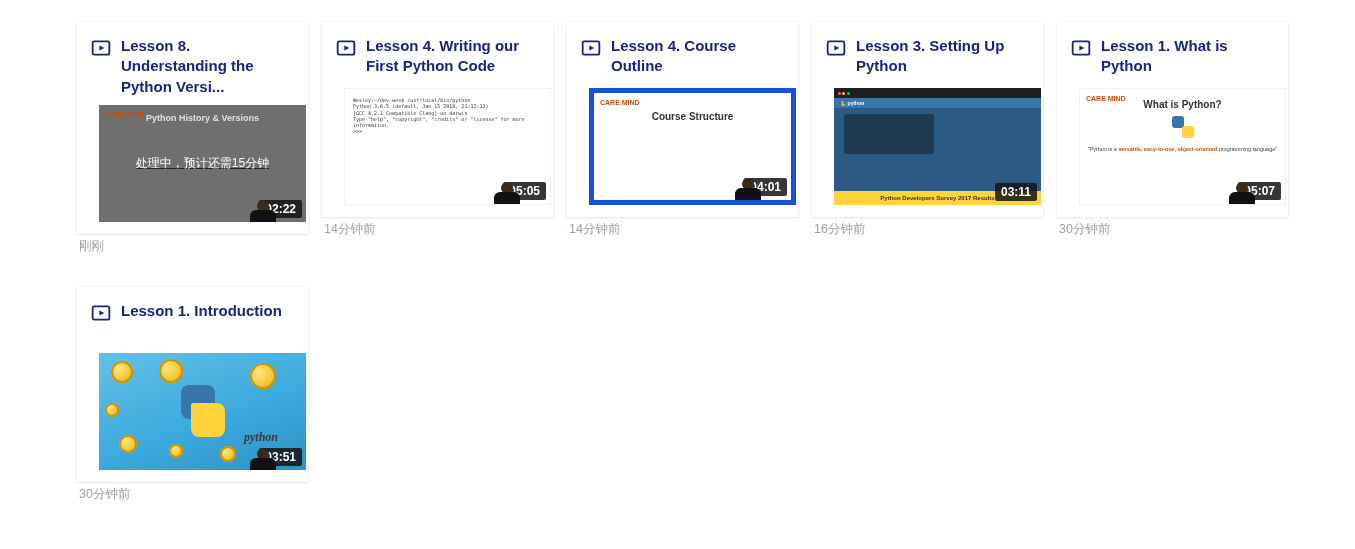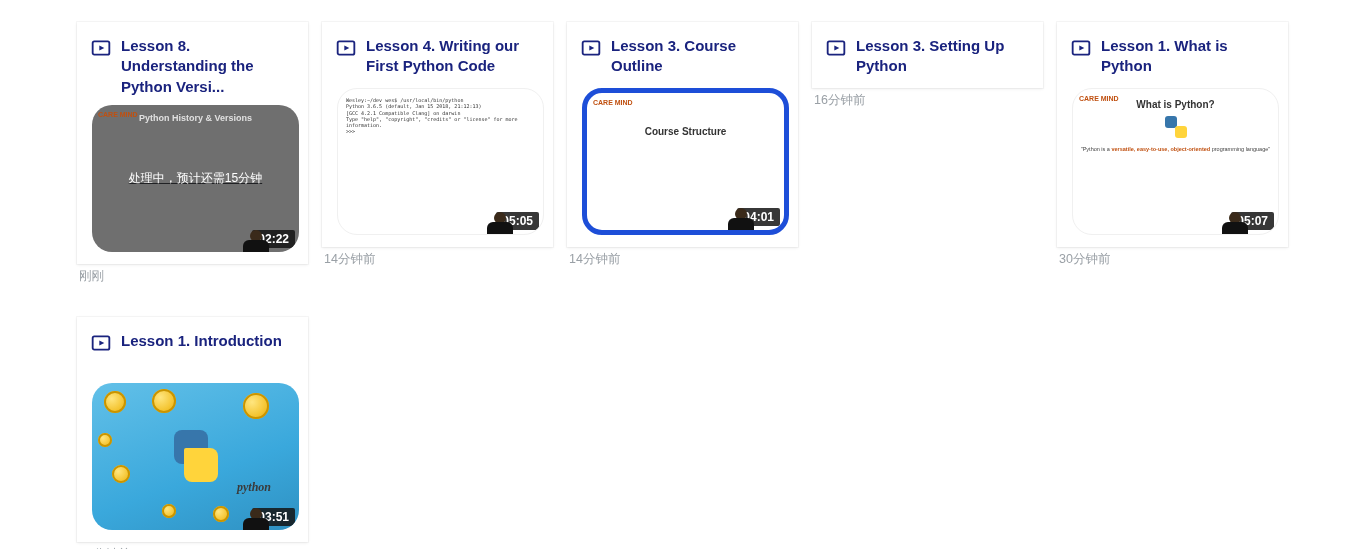--- a/index.html
+++ b/index.html
@@ -40,24 +40,23 @@
     color: #1a237e;
     word-break: break-word;
   }
   .video-icon {
     flex: 0 0 auto;
     margin-top: 2px;
   }
   .thumb-wrap {
     position: relative;
     width: 207px;
-    height: 147px;
-    margin: 0 12px 12px 15px;
+    height: 117px;
+    margin: 0 12px 12px 22px;
     overflow: hidden;
-    border-radius: 20px;
   }
   .badge {
     position: absolute;
     right: 4px;
     bottom: 4px;
     background: rgba(20,20,20,0.85);
     color: #fff;
     font-size: 12px;
     font-weight: 600;
     padding: 2px 6px;
@@ -337,21 +336,21 @@
 
   <div class="col">
     <div class="card">
       <div class="card-header">
         <span class="video-icon">
           <svg width="20" height="20" viewBox="0 0 24 24">
               <rect x="2" y="4" width="20" height="16" rx="2" fill="none" stroke="#1a237e" stroke-width="2.2"></rect>
               <polygon points="10,9 16,12 10,15" fill="#1a237e"></polygon>
             </svg>
         </span>
-        <span class="card-title">Lesson 3. Course Outline</span>
+        <span class="card-title">Lesson 4. Course Outline</span>
       </div>
       <div class="thumb-wrap thumb-course">
         <span class="mini-logo">CARE MIND</span>
         <span class="center-label">Course Structure</span>
         <span class="badge">04:01</span>
         <div class="speaker">
             <span class="head"></span>
             <span class="body"></span>
           </div>
       </div>
@@ -362,20 +361,33 @@
   <div class="col">
     <div class="card">
       <div class="card-header">
         <span class="video-icon">
           <svg width="20" height="20" viewBox="0 0 24 24">
               <rect x="2" y="4" width="20" height="16" rx="2" fill="none" stroke="#1a237e" stroke-width="2.2"></rect>
               <polygon points="10,9 16,12 10,15" fill="#1a237e"></polygon>
             </svg>
         </span>
         <span class="card-title">Lesson 3. Setting Up Python</span>
+      </div>
+      <div class="thumb-wrap thumb-python-site">
+        <div class="py-topbar">
+          <span class="py-dots"><span style="background:#ff5f57"></span> <span style="background:#ffbd2e"></span> <span style="background:#28c940"></span></span>
+        </div>
+        <div class="py-nav">
+            <span>🐍 python</span>
+          </div>
+        <div class="py-hero">
+          <div class="py-code"></div>
+          <div class="py-banner">Python Developers Survey 2017 Results</div>
+        </div>
+        <span class="badge">03:11</span>
       </div>
     </div>
     <div class="timestamp">16分钟前</div>
   </div>
 
   <div class="col">
     <div class="card">
       <div class="card-header">
         <span class="video-icon">
           <svg width="20" height="20" viewBox="0 0 24 24">

